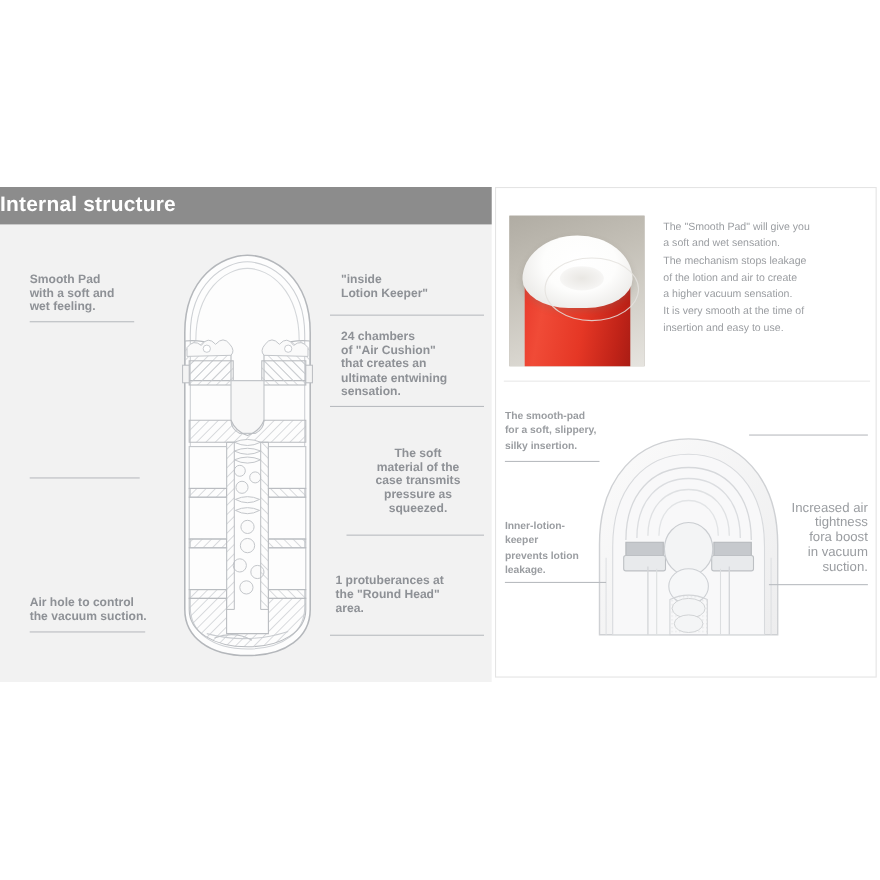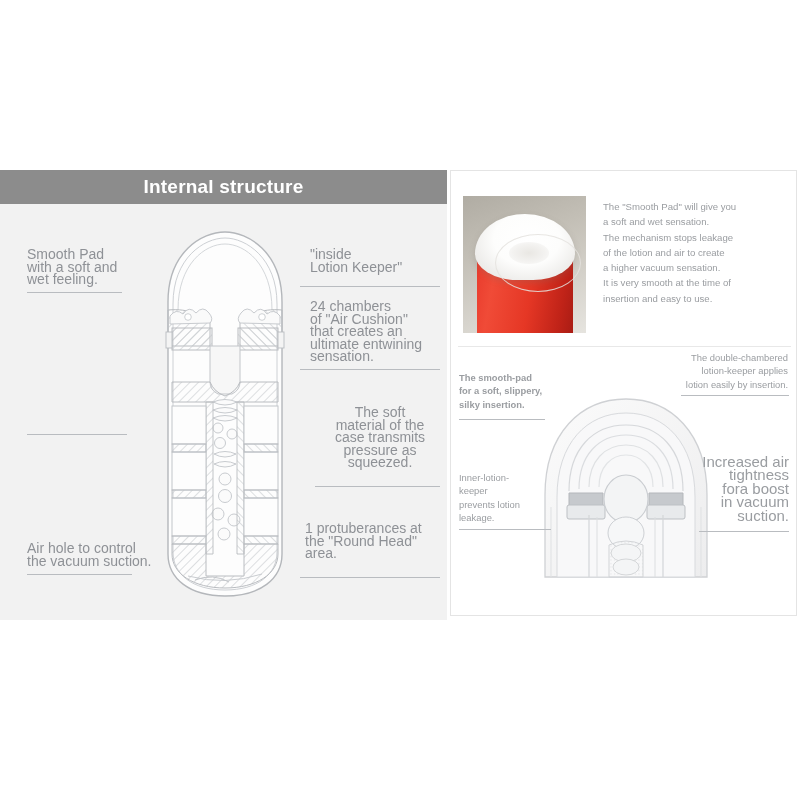--- a/index.html
+++ b/index.html
@@ -33,41 +33,40 @@
     height: 34px;
     background: #8c8c8c;
   }
   #left-header-title {
     position: absolute;
     left: 0;
     top: 0;
     width: 447px;
     height: 34px;
     line-height: 34px;
-    text-align: center;
     color: #ffffff;
     font-size: 19px;
     font-weight: bold;
     letter-spacing: 0.2px;
     font-family: "Liberation Sans", sans-serif;
   }
   #left-body {
     position: absolute;
     left: 0px;
     top: 34px;
     width: 447px;
     height: 416px;
   }
 
   .callout {
     position: absolute;
     color: #8e9196;
-    font-size: 14px;
+    font-size: 11px;
     line-height: 12.6px;
-    font-weight: normal;
+    font-weight: bold;
     font-family: "Liberation Sans", sans-serif;
     white-space: pre-line;
   }
   .callout.right-align { text-align: right; }
 
   .leader {
     position: absolute;
     background: #b9bcc0;
     height: 1px;
   }
@@ -354,32 +353,29 @@
 
       <path d="M22 120 L22 190" fill="none" stroke="#dfe1e3" stroke-width="1"></path>
       <path d="M172 120 L172 190" fill="none" stroke="#dfe1e3" stroke-width="1"></path>
     </svg>
 
     <div class="callout" style="left:8px; top:24px; width:118px; font-weight:bold; color:#9a9da1; font-size:9.4px; line-height:13.4px;">The smooth-pad
 for a soft, slippery,
 silky insertion.</div>
     <div class="leader" style="left:8px; top:72px; width:86px;"></div>
 
-    <div class="callout right-align" style="left:165px; top:4px; width:172px; font-weight:normal; color:#9a9da1; font-size:9.4px; line-height:13.4px;">The double-chambered
-lotion-keeper applies
-lotion easily by insertion.</div>
     <div class="leader" style="left:230px; top:48px; width:108px;"></div>
 
-    <div class="callout" style="left:8px; top:124px; width:110px; font-weight:normal; color:#9a9da1; font-size:9.4px; line-height:13.4px;">Inner-lotion-
+    <div class="callout" style="left:8px; top:124px; width:110px; font-weight:bold; color:#9a9da1; font-size:9.4px; line-height:13.4px;">Inner-lotion-
 keeper
 prevents lotion
 leakage.</div>
     <div class="leader" style="left:8px; top:182px; width:92px;"></div>
 
-    <div class="callout right-align" style="left:248px; top:108px; width:90px; font-weight:normal; color:#9a9da1; font-size:15px; line-height:13.4px;">Increased air
+    <div class="callout right-align" style="left:248px; top:108px; width:90px; font-weight:normal; color:#9a9da1; font-size:12px; line-height:13.4px;">Increased air
 tightness
 fora boost
 in vacuum
 suction.</div>
     <div class="leader" style="left:248px; top:184px; width:90px;"></div>
 
   </div>
 </div>
 
 </body></html>

